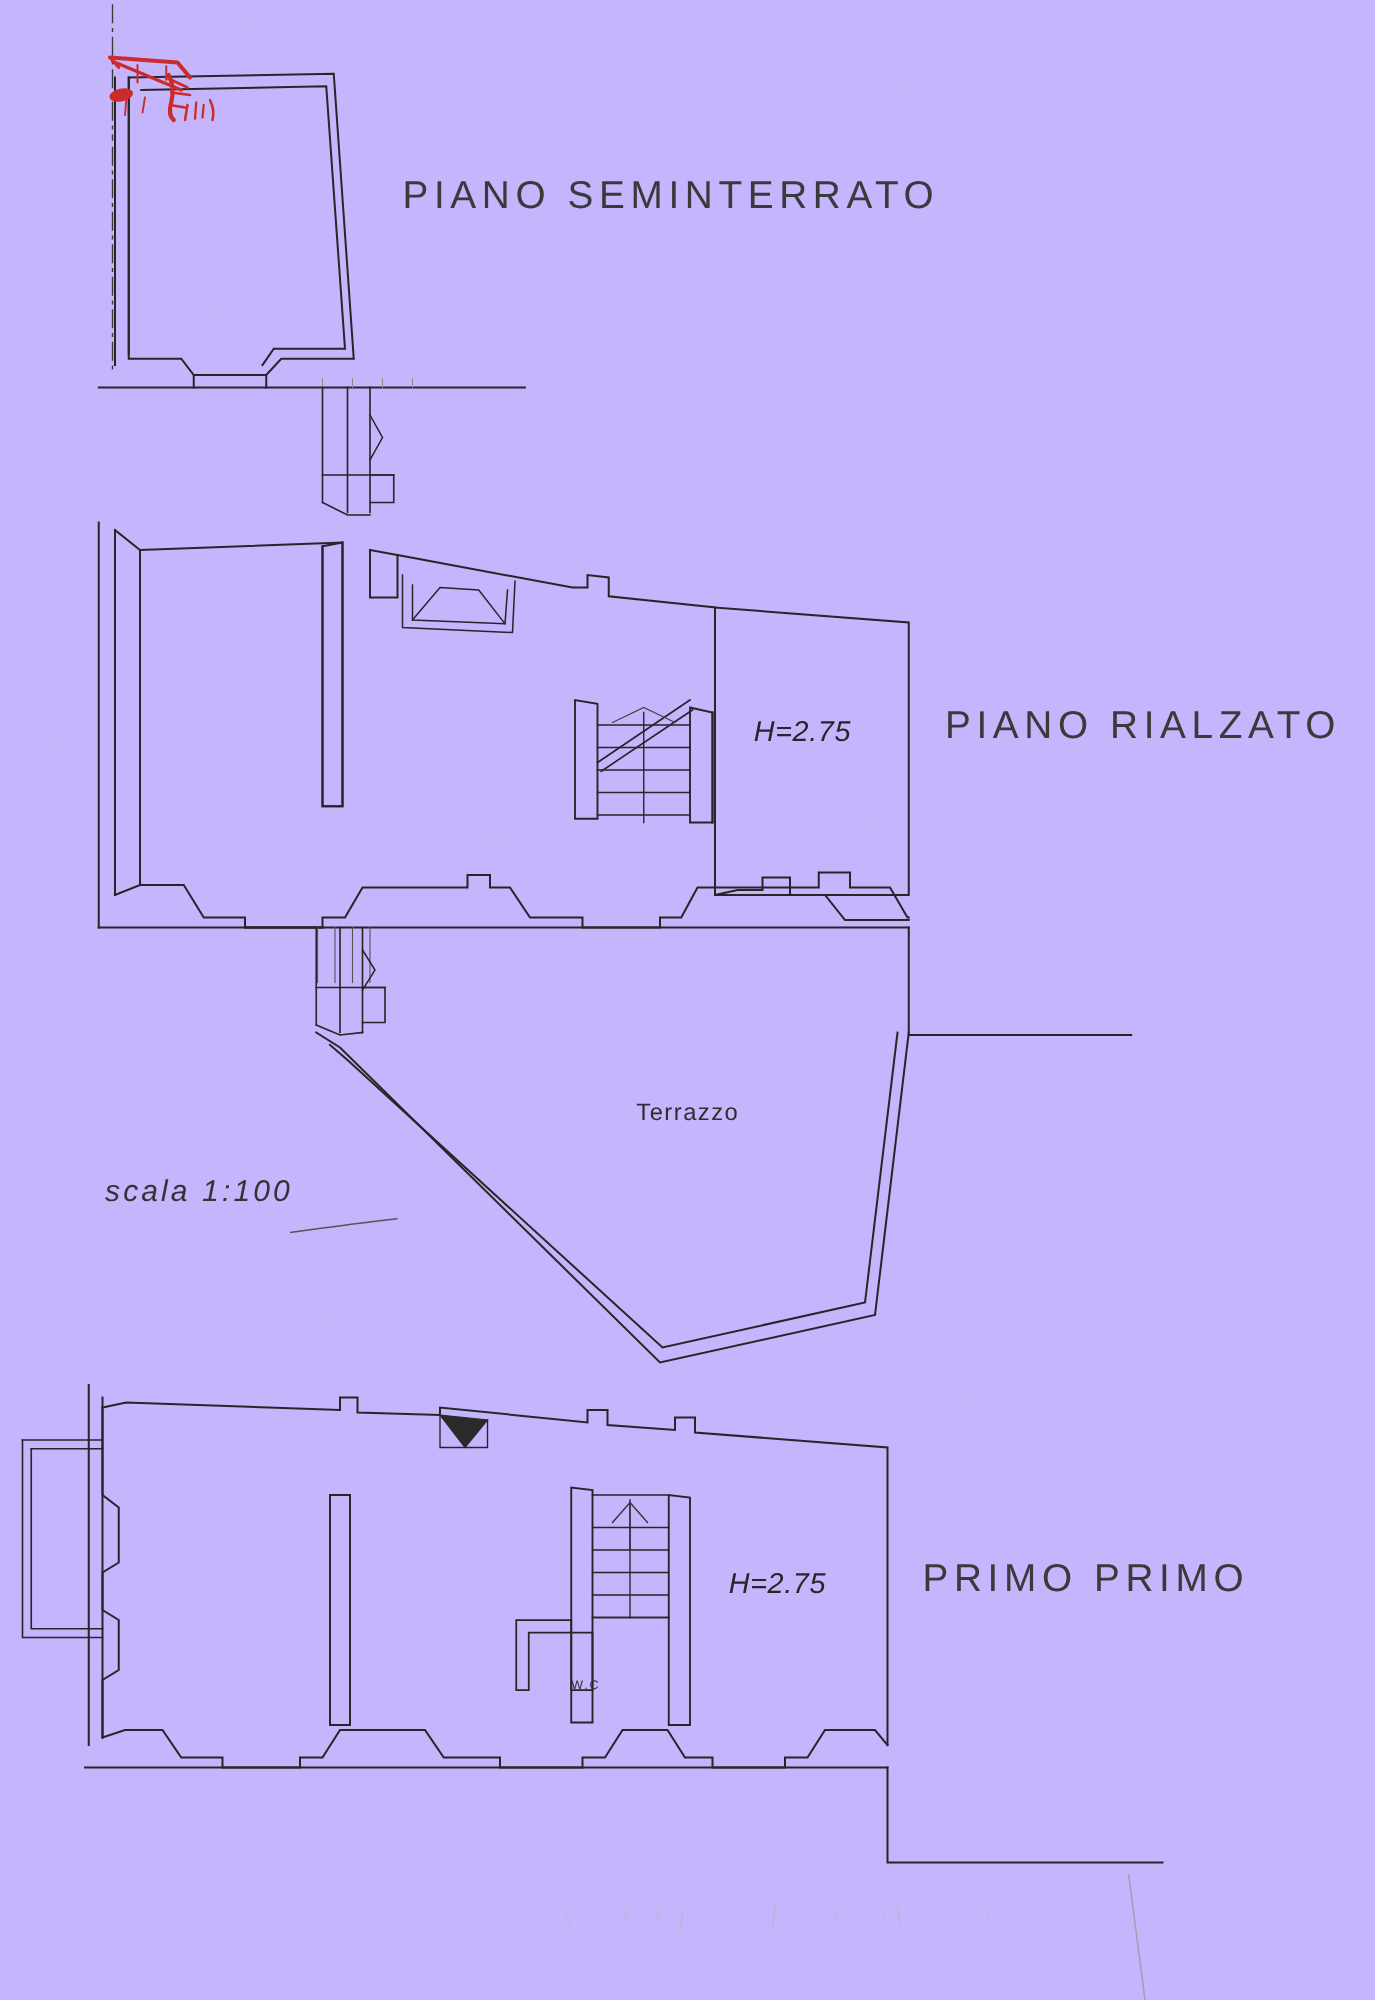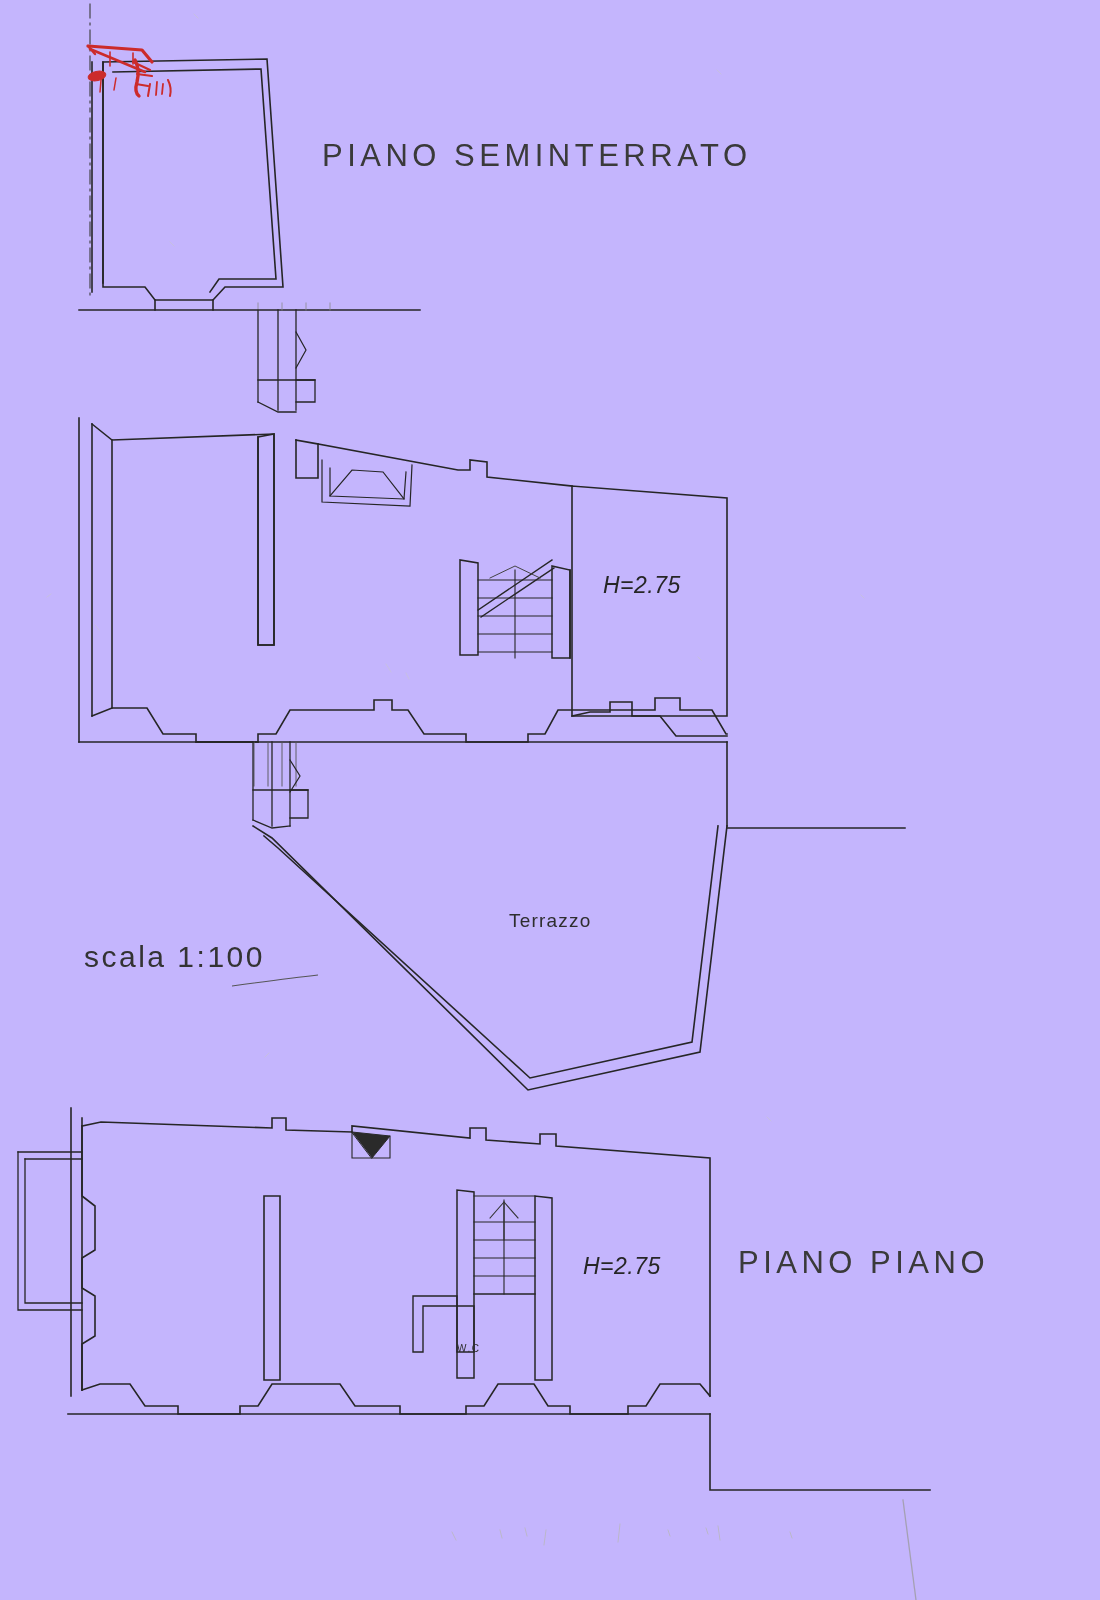--- a/index.html
+++ b/index.html
@@ -42,26 +42,26 @@
   .h-lbl {
     font-size: 23px;
     letter-spacing: 0.5px;
     color: #262626;
     font-style: italic;
   }
   .room-lbl {
     font-size: 19px;
     letter-spacing: 1.2px;
     color: #2e2e2e;
-    margin-top: 30px;
   }
   .scale-lbl {
-    font-size: 30px;
+    font-size: 24px;
     letter-spacing: 2.5px;
     color: #333;
+    font-style: italic;
   }
   .wc-lbl {
     font-size: 10px;
     letter-spacing: 1.5px;
     color: #2e2e2e;
   }
 </style>
 </head>
 <body>
 
@@ -283,24 +283,25 @@
     <g stroke="#555" stroke-width="1.2" fill="none">
       <path d="M 232 986 Q 290 978 318 975"></path>
     </g>
 
   </svg>
 
   <div class="lbl title-lbl" style="left:322px; top:138px;">PIANO SEMINTERRATO</div>
 
   <div class="lbl h-lbl" style="left:603px; top:572px;">H=2.75</div>
 
+  <div class="lbl title-lbl" style="left:756px; top:562px;">PIANO RIALZATO</div>
 
   <div class="lbl room-lbl" style="left:509px; top:880px;">Terrazzo</div>
 
   <div class="lbl scale-lbl" style="left:84px; top:940px;">scala  1:100</div>
 
   <div class="lbl h-lbl" style="left:583px; top:1253px;">H=2.75</div>
 
-  <div class="lbl title-lbl" style="left:738px; top:1245px;">PIANO PIANO</div>
+  <div class="lbl title-lbl" style="left:738px; top:1245px;">PRIMO PRIMO</div>
 
   <div class="lbl wc-lbl" style="left:457px; top:1343px;">W.C</div>
 
 </div>
 
 </body></html>

